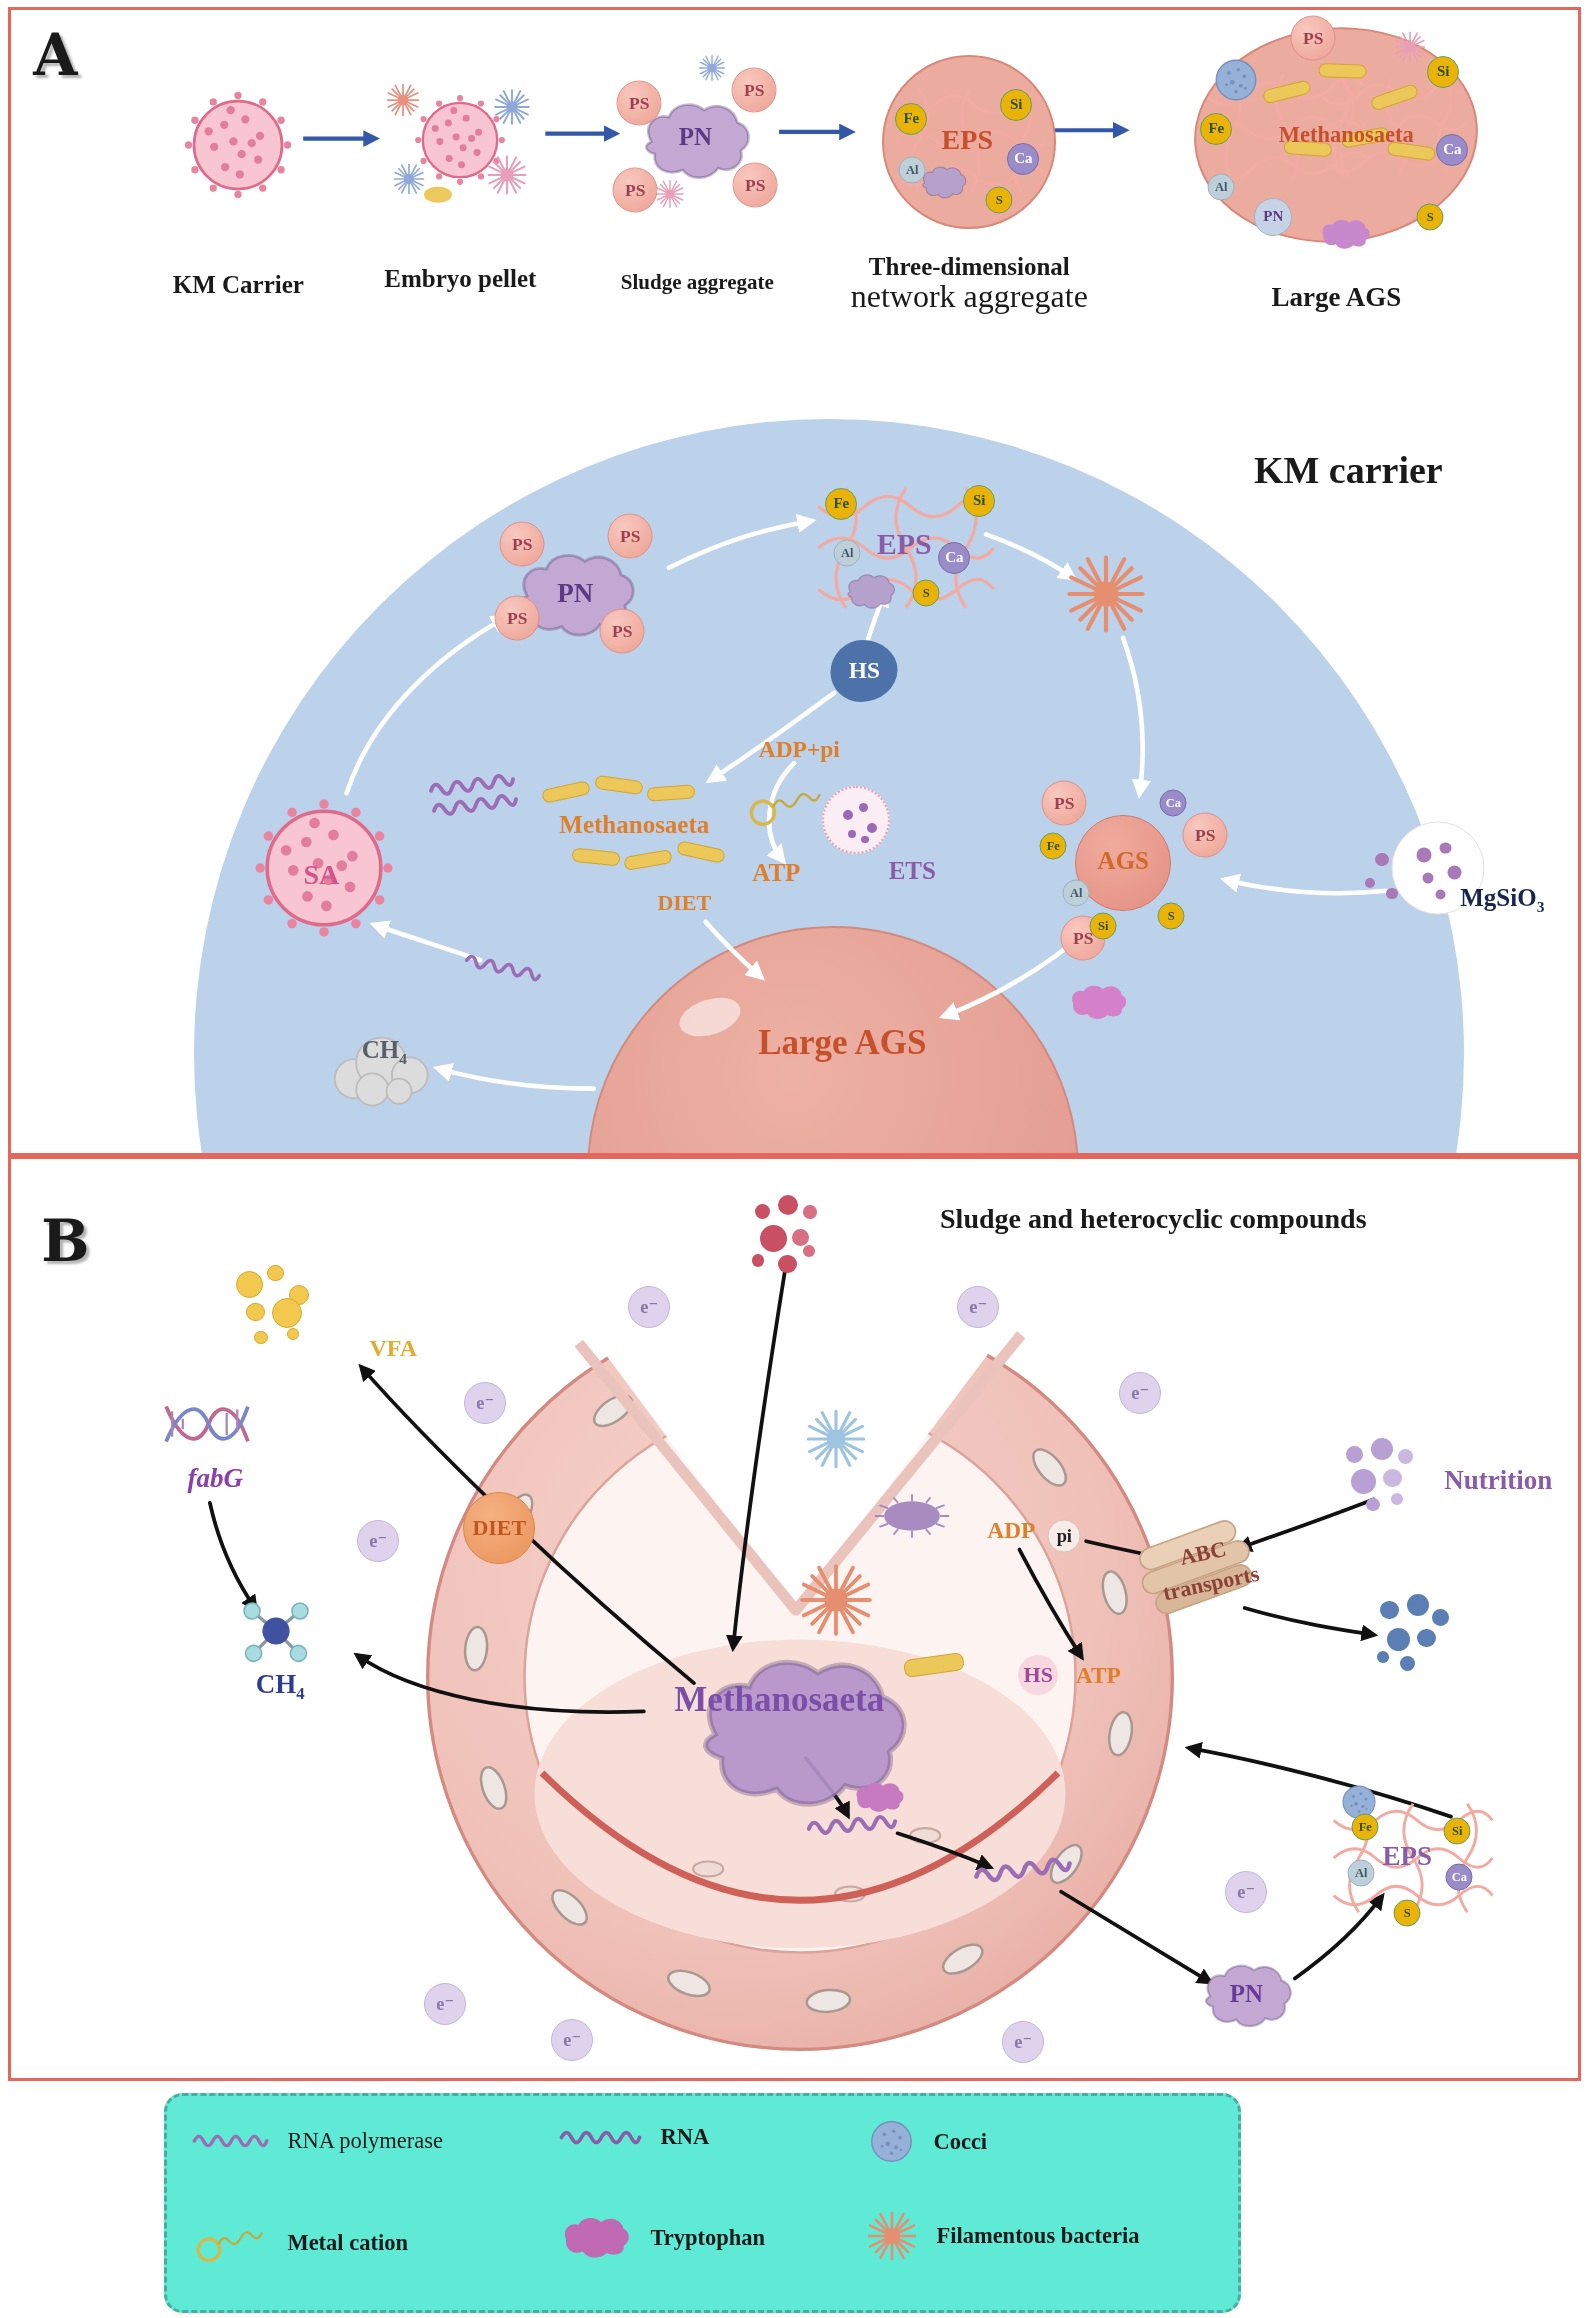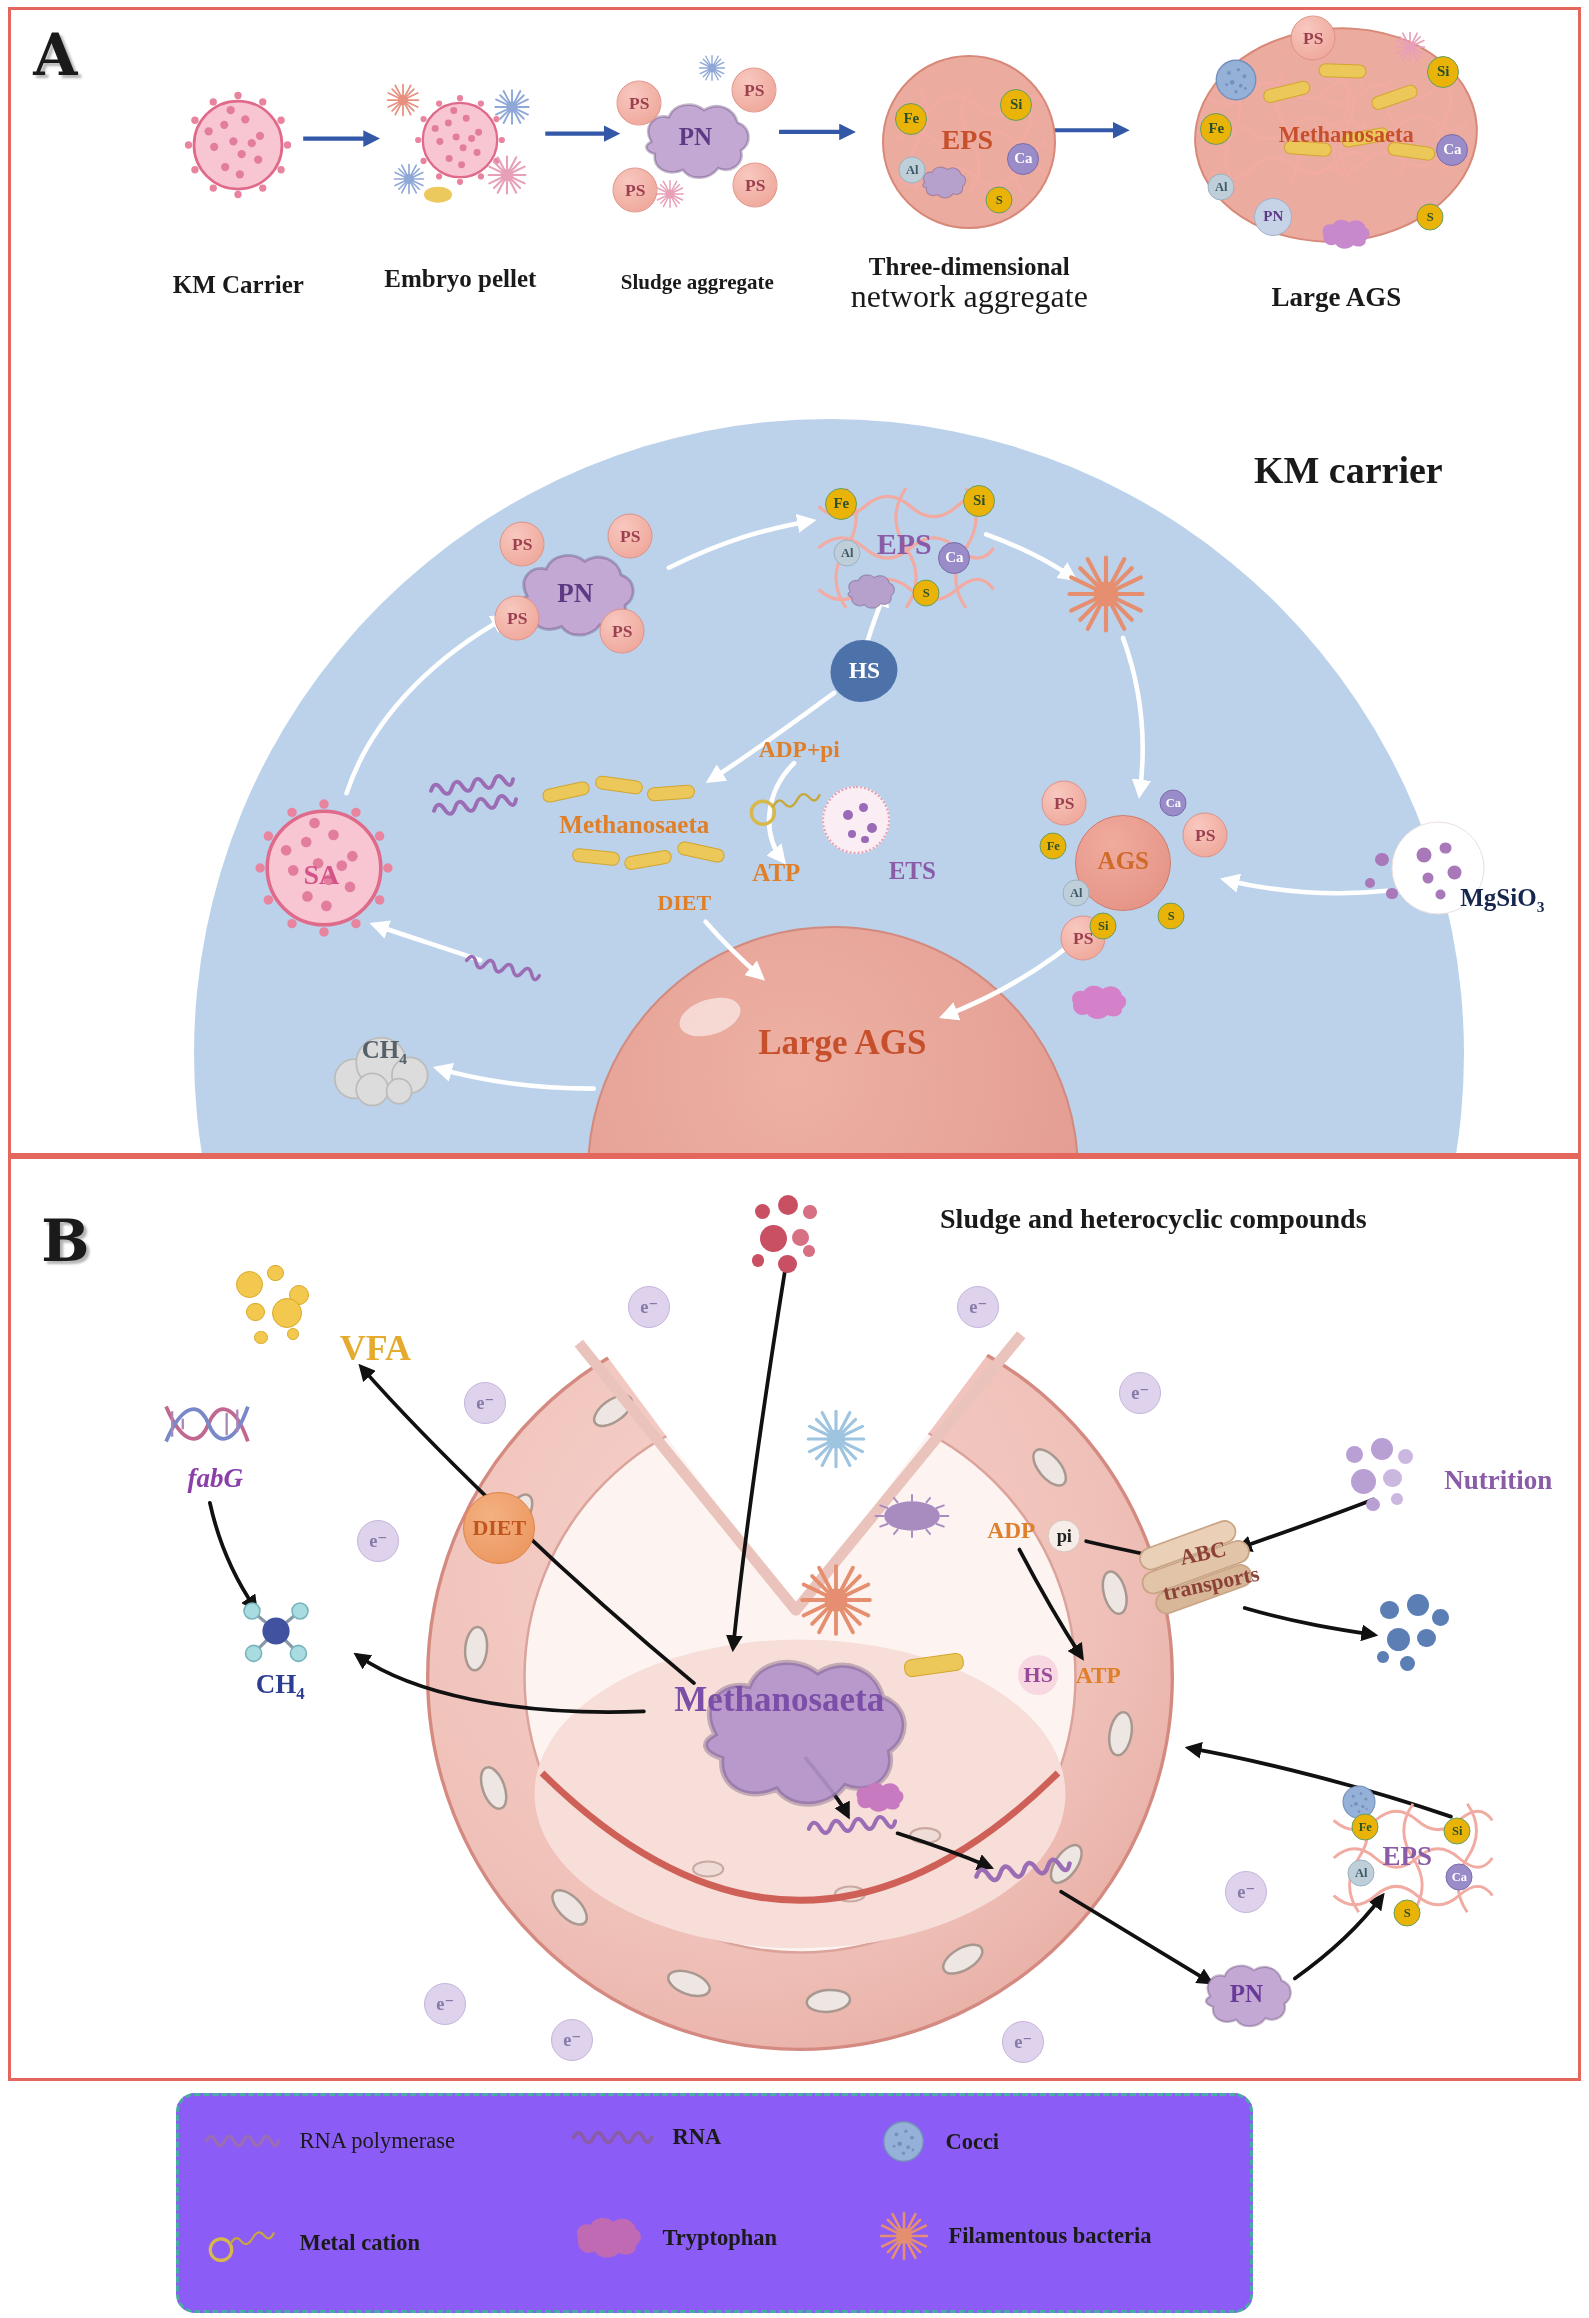--- a/index.html
+++ b/index.html
@@ -550,21 +550,21 @@
 
   <div class="z5" style="position:absolute;left:213px;top:104px;width:100px;height:92px">
     <div class="dot" style="left:11.7px;top:8.3px;width:27px;height:27px;background:#f2c94e;border:0.8px solid #d8a828"></div>
     <div class="dot" style="left:43px;top:1.7px;width:16.7px;height:16.7px;background:#f2c94e;border:0.8px solid #d8a828"></div>
     <div class="dot" style="left:65px;top:22px;width:20px;height:20px;background:#f2c94e;border:0.8px solid #d8a828"></div>
     <div class="dot" style="left:22px;top:40px;width:18.4px;height:18.4px;background:#f2c94e;border:0.8px solid #d8a828"></div>
     <div class="dot" style="left:48px;top:35px;width:30px;height:30px;background:#f2c94e;border:0.8px solid #d8a828"></div>
     <div class="dot" style="left:30px;top:68px;width:13.4px;height:13.4px;background:#f2c94e;border:0.8px solid #d8a828"></div>
     <div class="dot" style="left:63px;top:65px;width:11.7px;height:11.7px;background:#f2c94e;border:0.8px solid #d8a828"></div>
   </div>
-  <div class="lbl" style="left:364px;top:190px;font-size:36px;color:#e4ab2e;z-index:6">VFA</div>
+  <div class="lbl" style="left:382px;top:190px;font-size:24px;color:#e4ab2e;z-index:6">VFA</div>
 
   <svg class="cc z5" style="left:196px;top:265px" width="92" height="53" viewBox="0 0 120 70">
       <use href="#dna" width="100%" height="100%"></use>
     </svg>
   <div class="lbl" style="left:204px;top:319px;font-size:27px;font-style:italic;color:#8b3fa8;z-index:6">fabG</div>
 
   <div class="cc circle z5" style="left:488px;top:369px;width:72px;height:72px;background:radial-gradient(circle at 38% 32%,#f4b182,#ea9258);border:1.7px solid #dd8448;display:flex;align-items:center;justify-content:center">
     <span style="font-size:22px;font-weight:bold;color:#c2551f">DIET</span>
   </div>
 
@@ -689,21 +689,21 @@
   <div class="lbl" style="left:1235px;top:835px;font-size:25px;color:#6a3a9a;z-index:6">PN</div>
 
   <svg class="cc z5" style="left:841px;top:666px;color:#9b6db5;transform:translate(-50%,-50%) rotate(-5deg)" width="92" height="23.4" viewBox="0 0 100 24">
       <use href="#sq" width="100%" height="100%"></use>
     </svg>
   <svg class="cc z5" style="left:1012px;top:711px;color:#9b6db5;transform:translate(-50%,-50%) rotate(-8deg)" width="100" height="25" viewBox="0 0 100 24">
       <use href="#sq" width="100%" height="100%"></use>
     </svg>
 </div>
 
-<div id="legend" style="position:absolute;left:176px;top:2093px;width:1077px;height:220px;border:3.3px dashed #4aaaa4;border-radius:18.4px;background:#8b5cf6">
+<div id="legend" style="position:absolute;left:164px;top:2093px;width:1077px;height:220px;border:3.3px dashed #4aaaa4;border-radius:18.4px;background:#5eead4">
 
   <div class="leg-item" style="left:25px;top:32px">
     <svg style="color:#9b6db5" width="77" height="20" viewBox="0 0 100 24">
         <use href="#sq" width="100%" height="100%"></use>
       </svg>
     <span class="leg-label reg">RNA polymerase</span>
   </div>
   <div class="leg-item" style="left:25px;top:125px">
     <svg width="77" height="43" viewBox="0 0 100 60">
         <use href="#cation" width="100%" height="100%"></use>

